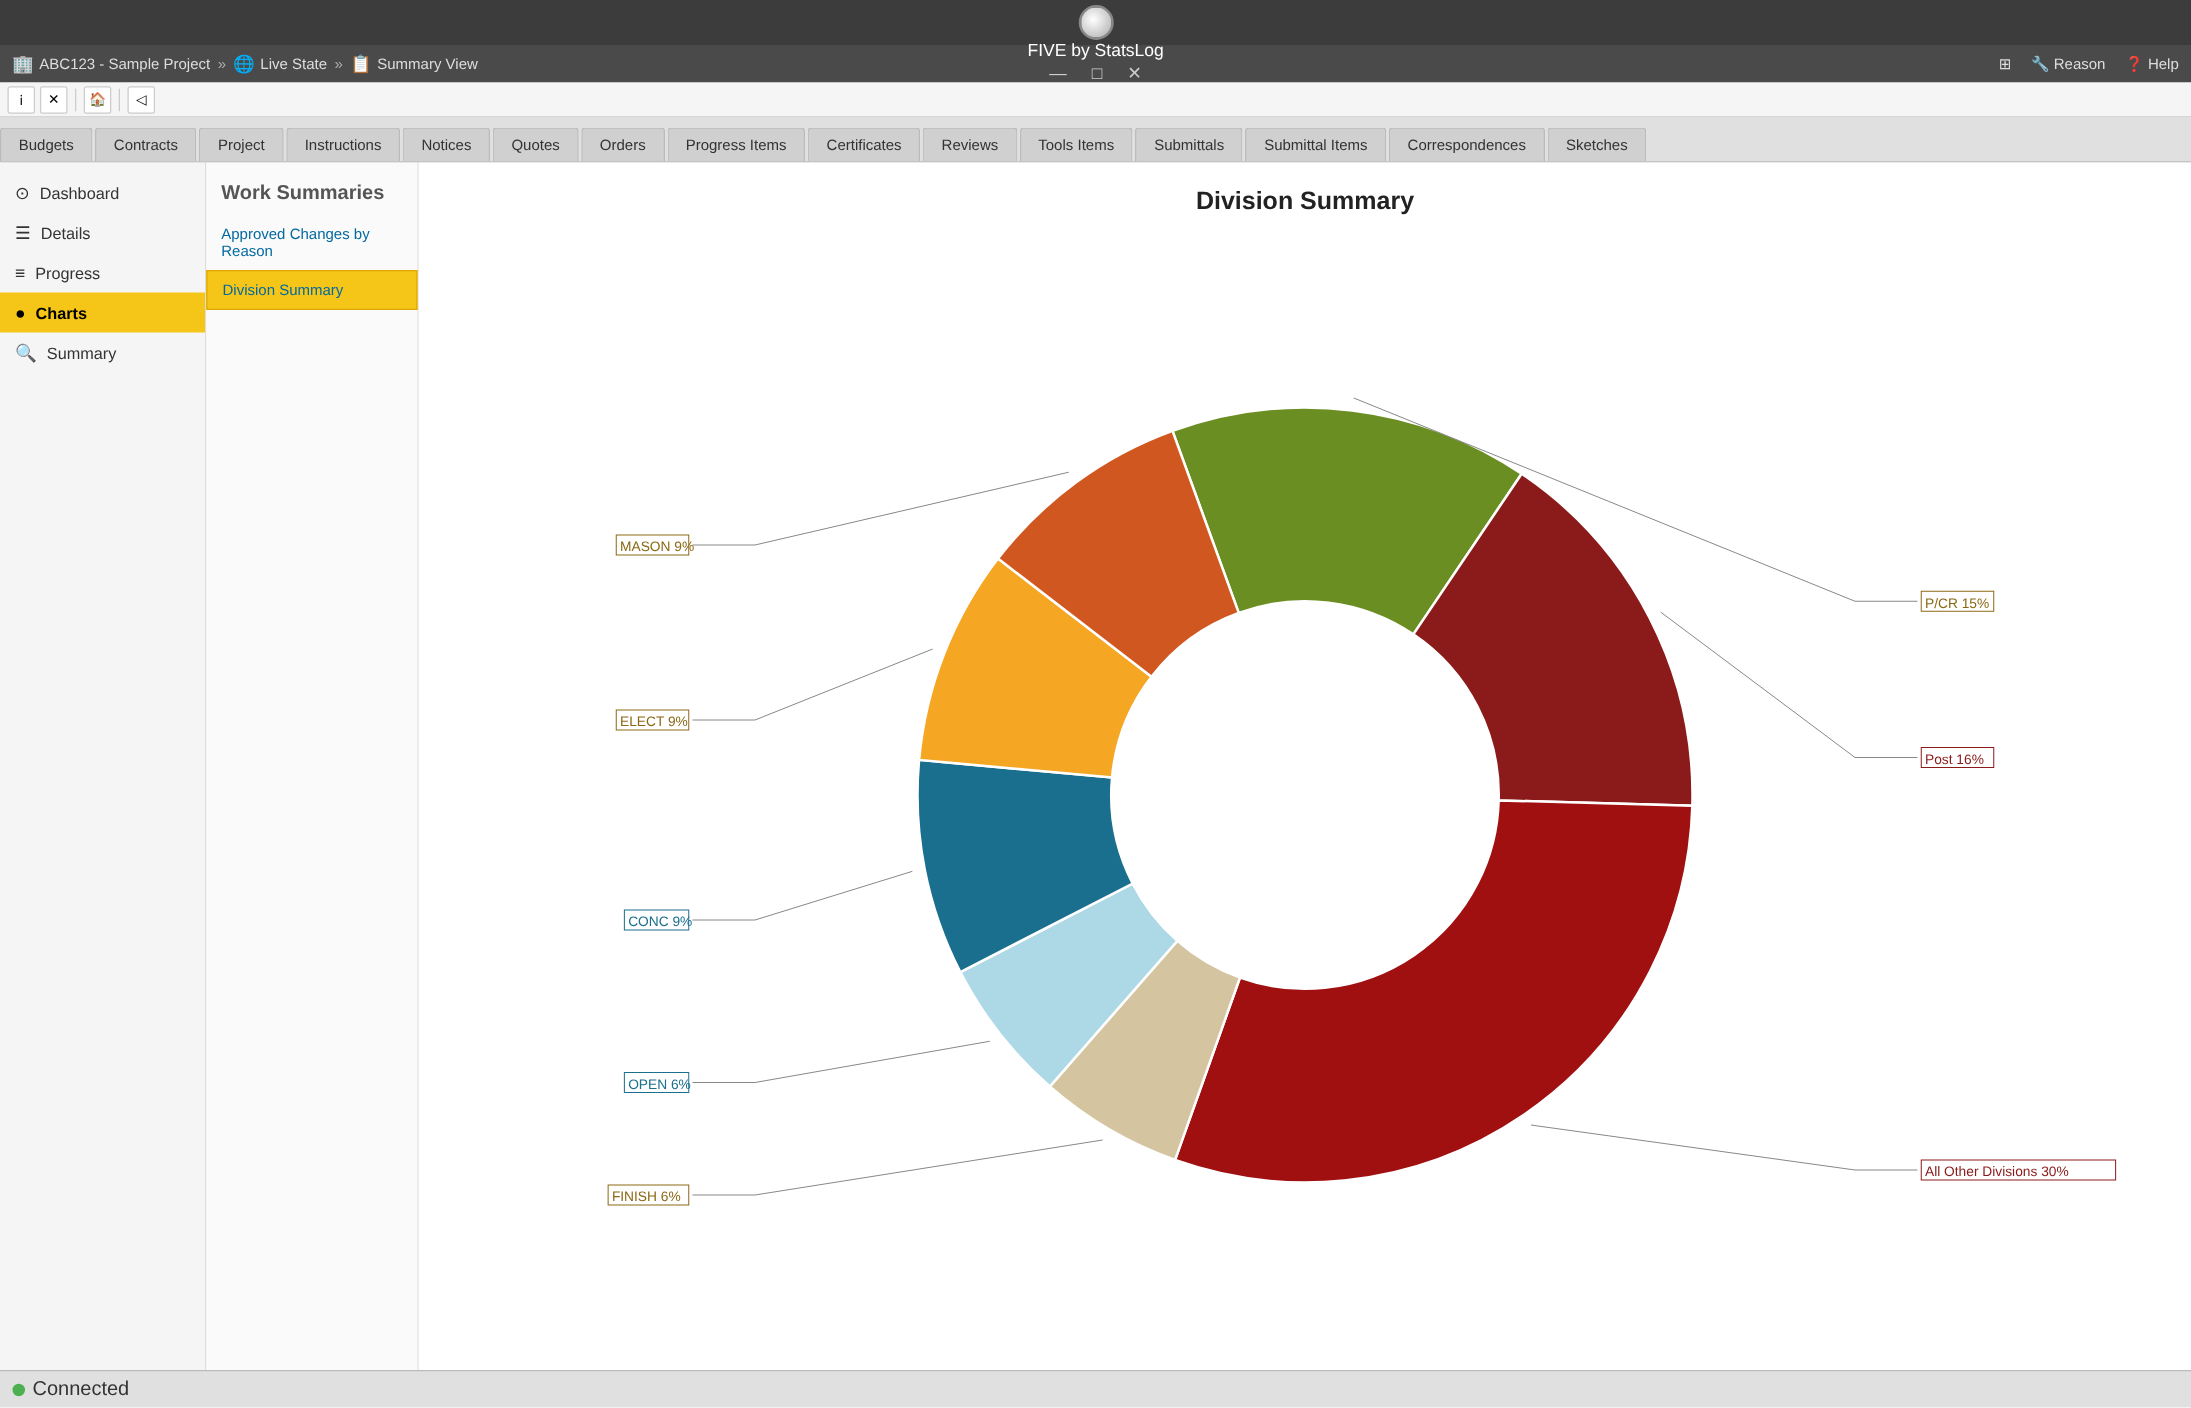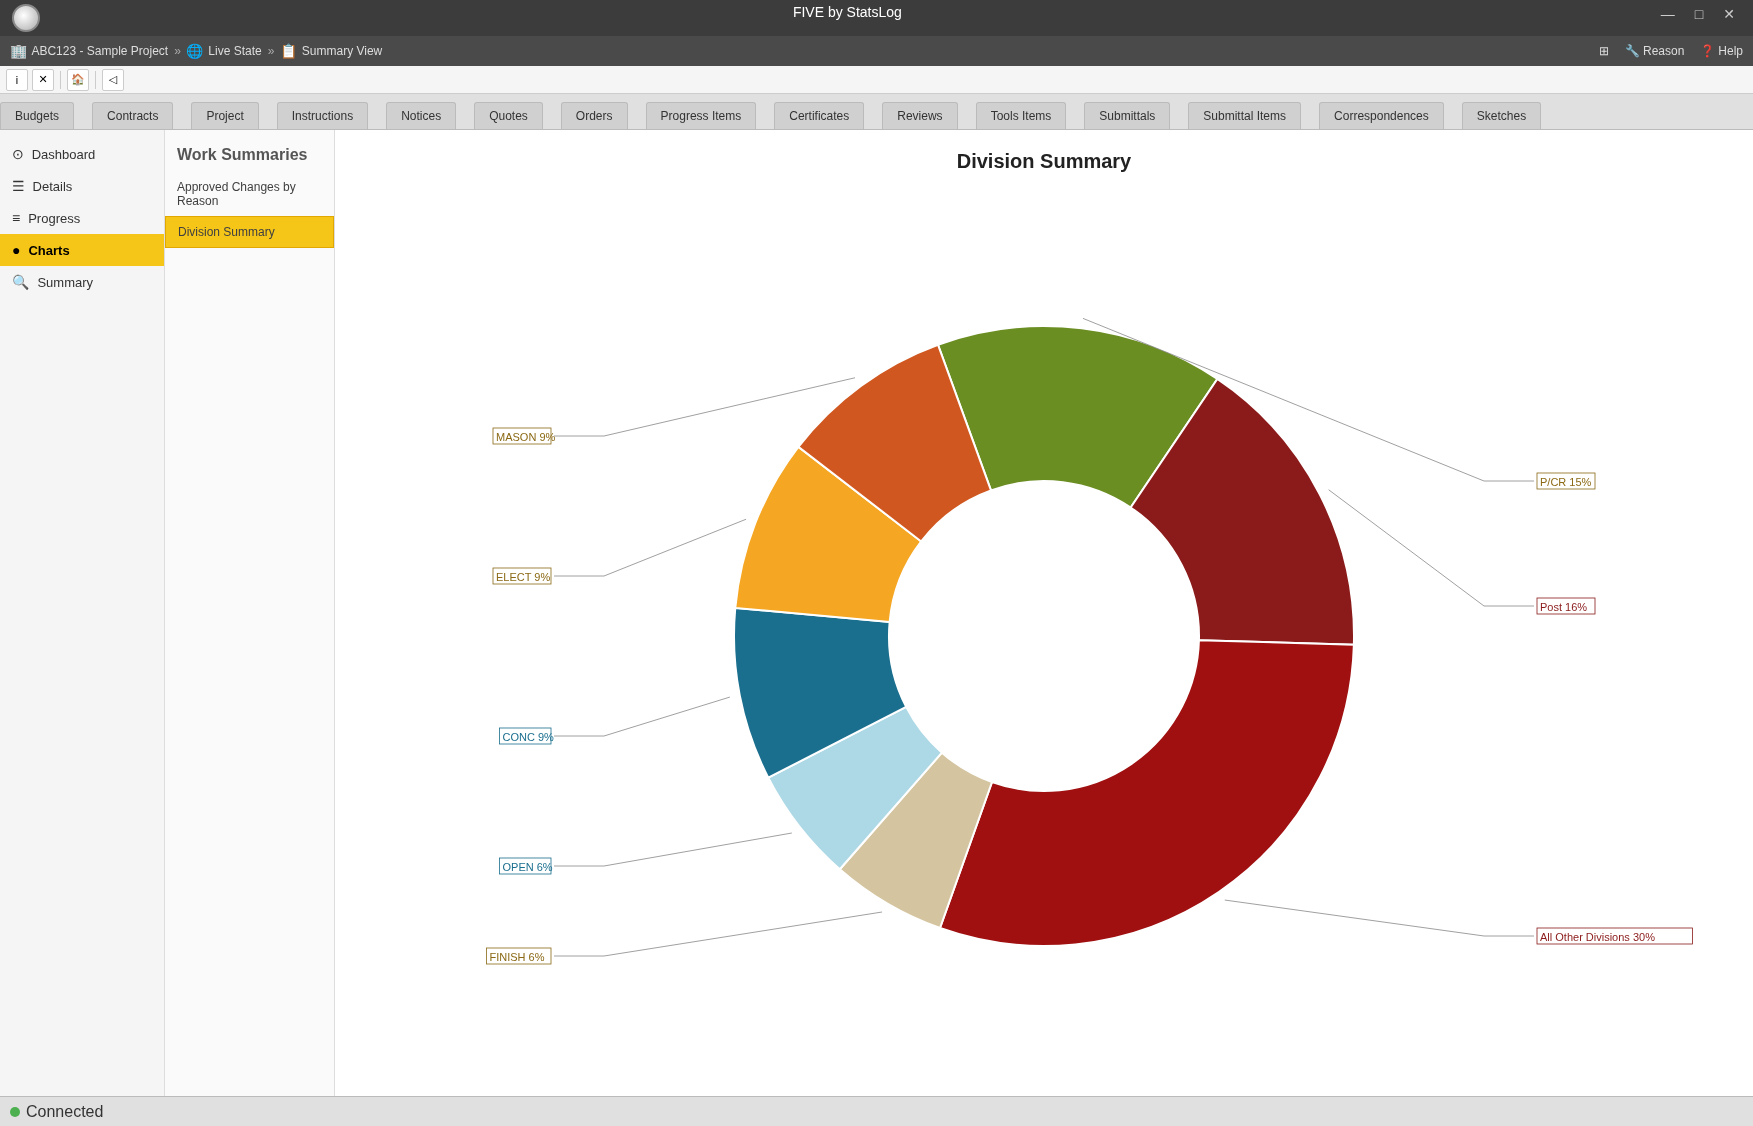--- a/index.html
+++ b/index.html
@@ -1,21 +1,21 @@
 <!DOCTYPE html>
 <html><head>
   <meta charset="utf-8">
   <style>
     * { margin: 0; padding: 0; box-sizing: border-box; }
     body { font-family: 'Segoe UI', Arial, sans-serif; font-size: 13px; background: #f0f0f0; width: 1753px; height: 1126px; overflow: hidden; }
 
     
     .title-bar {
-      display: flex; align-items: flex-start; justify-content: space-between;
-      background: #3c3c3c; color: #fff; height: 36px; padding: 4px 12px;
+      display: flex; align-items: center; justify-content: space-between;
+      background: #3c3c3c; color: #fff; height: 36px; padding: 4px 12px; flex-direction: column;
     }
     .title-bar-left { display: flex; align-items: center; gap: 8px; }
     .title-bar-center { font-size: 14px; font-weight: normal; }
     .title-bar-right { display: flex; align-items: center; gap: 8px; }
     .tb-btn { color: #ccc; font-size: 14px; cursor: pointer; padding: 2px 6px; }
     .app-logo { width: 28px; height: 28px; border-radius: 50%; background: radial-gradient(circle at 40% 40%, #fff, #aaa); border: 2px solid #888; }
 
     
     .breadcrumb-bar {
       display: flex; align-items: center; background: #4a4a4a; color: #ddd;
@@ -27,21 +27,21 @@
     .toolbar-right { margin-left: auto; display: flex; align-items: center; gap: 16px; }
     .toolbar-btn { color: #ddd; font-size: 12px; cursor: pointer; display: flex; align-items: center; gap: 3px; }
 
     
     .tab-bar {
       display: flex; background: #e0e0e0; border-bottom: 1px solid #bbb;
       height: 36px; align-items: flex-end; overflow-x: auto;
     }
     .tab-item {
       padding: 6px 14px; font-size: 12px; cursor: pointer; border: 1px solid #bbb;
-      border-bottom: none; background: #d0d0d0; margin-right: 18px; white-space: nowrap;
+      border-bottom: none; background: #d0d0d0; margin-right: 2px; white-space: nowrap;
       border-radius: 3px 3px 0 0; color: #333;
     }
 
     
     .quick-bar {
       display: flex; align-items: center; background: #f5f5f5; border-bottom: 1px solid #ccc;
       height: 28px; padding: 0 6px; gap: 4px;
     }
     .qa-btn {
       width: 22px; height: 22px; display: flex; align-items: center; justify-content: center;
@@ -63,21 +63,21 @@
     }
     .sidebar-item.active { background: #f5c518; color: #000; font-weight: bold; }
     .sidebar-icon { font-size: 14px; }
 
     
     .sub-sidebar {
       width: 170px; background: #fafafa; border-right: 1px solid #ddd;
       padding: 8px 0;
     }
     .sub-item {
-      padding: 8px 12px; cursor: pointer; font-size: 12px; color: #404040;
+      padding: 8px 12px; cursor: pointer; font-size: 12px; color: #0369a1;
     }
     .sub-item.active { background: #f5c518; border: 1px solid #e0a800; }
 
     
     .content { flex: 1; background: #fff; position: relative; overflow: hidden; }
 
     
     .chart-area { width: 100%; height: 100%; position: relative; }
     .chart-title {
       text-align: center; font-size: 20px; font-weight: bold; padding: 20px 0 10px 0; color: #222;

